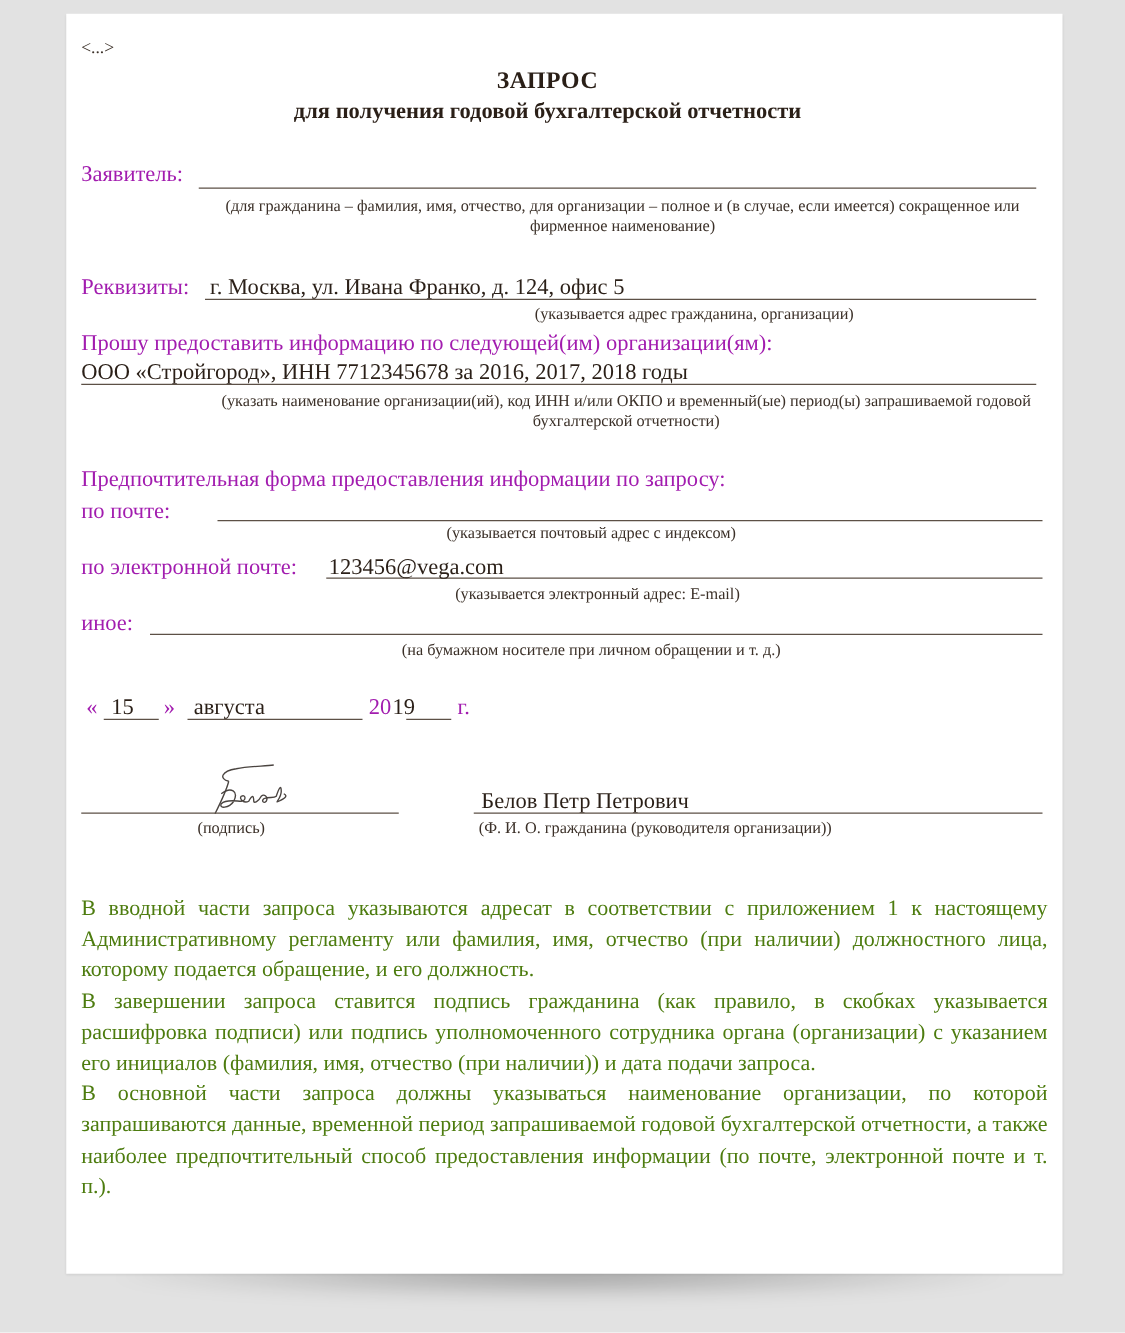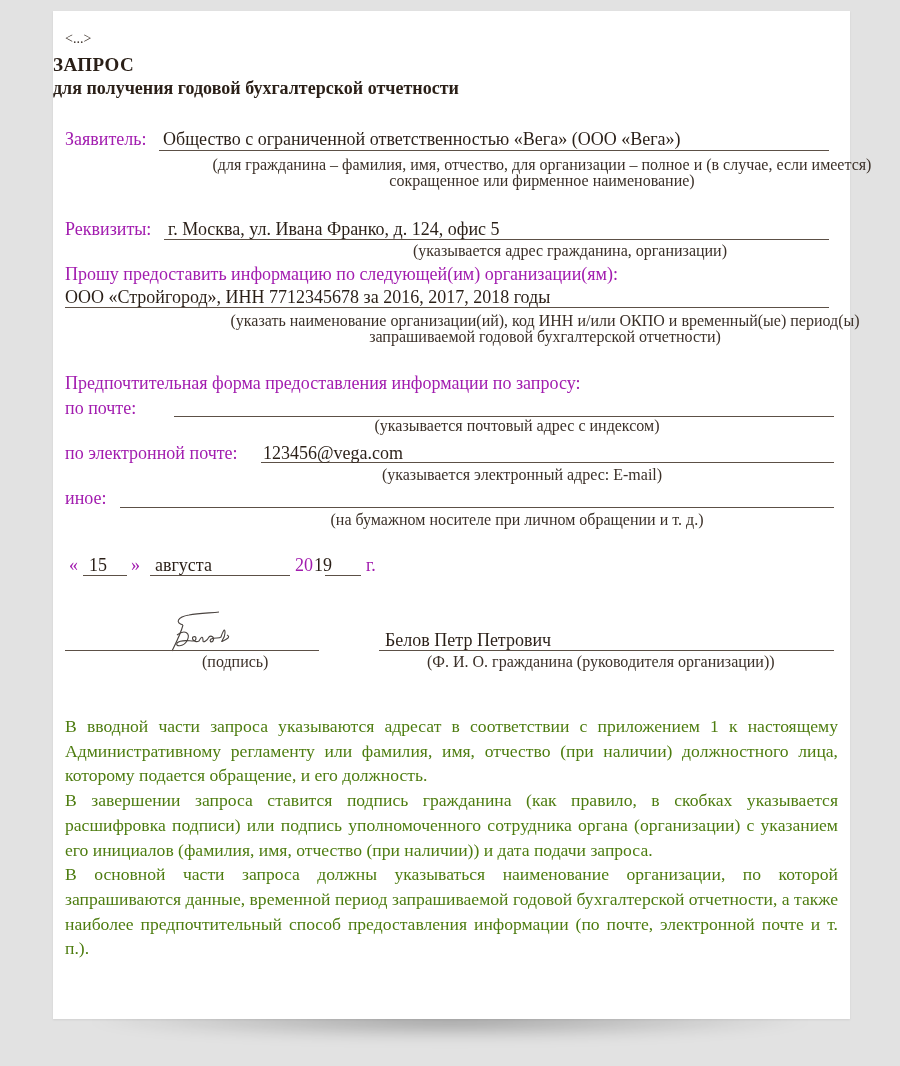--- a/index.html
+++ b/index.html
@@ -30,21 +30,21 @@
       left: 53px;
       top: 11px;
       width: 797px;
       height: 1008px;
       background: #ffffff;
       box-shadow: 0 1px 2px rgba(0,0,0,0.08);
     }
     .abs { position: absolute; white-space: nowrap; }
     .ellipsis { left: 12px; top: 20px; font-size: 14px; color: #3b3028; font-family: "Liberation Serif", serif; }
     .title {
-      left: 0; width: 770px; text-align: left;
+      left: 0; width: 770px; text-align: center;
       font-family: "Liberation Serif", serif; font-weight: bold;
     }
     .t1 { top: 43px; font-size: 19px; letter-spacing: 0.5px; }
     .t2 { top: 67px; font-size: 18px; }
 
     .lbl {
       font-family: "Liberation Serif", serif;
       font-size: 18px;
       color: #a21caf;
     }
@@ -53,26 +53,25 @@
       height: 0;
       border-bottom: 1.6px solid #5c5046;
     }
     .val {
       font-family: "Liberation Serif", serif;
       font-size: 18px;
       color: #2a1f17;
     }
     .hint {
       font-family: "Liberation Serif", serif;
-      font-size: 16px;
+      font-size: 13px;
       color: #3b3028;
       text-align: center;
       line-height: 16px;
       white-space: normal;
-      margin-left: 44px;
     }
     .body-text {
       position: absolute;
       left: 12px;
       top: 703px;
       width: 773px;
       font-family: "Liberation Serif", serif;
       font-size: 17.6px;
       line-height: 24.7px;
       color: #4d7c0f;
@@ -94,21 +93,20 @@
 
 <div class="page">
 
   <span class="abs ellipsis">&lt;...&gt;</span>
 
   <div class="abs title t1">ЗАПРОС</div>
   <div class="abs title t2">для получения годовой бухгалтерской отчетности</div>
 
   <span class="abs lbl" style="left:12px; top:118px;">Заявитель:</span>
   <div class="line" style="left:106px; top:139px; width:670px;"></div>
-  <span class="abs val" style="left:110px; top:118px;">Общество с ограниченной ответственностью «Вега» (ООО «Вега»)</span>
   <div class="abs hint" style="left:100px; top:146px; width:690px;">(для гражданина – фамилия, имя, отчество, для организации – полное и (в случае, если имеется) сокращенное или фирменное наименование)</div>
 
   <span class="abs lbl" style="left:12px; top:208px;">Реквизиты:</span>
   <div class="line" style="left:111px; top:228px; width:665px;"></div>
   <span class="abs val" style="left:115px; top:208px;">г. Москва, ул. Ивана Франко, д. 124, офис 5</span>
   <div class="abs hint" style="left:230px; top:232px; width:400px;text-align:right;">(указывается адрес гражданина, организации)</div>
 
   <span class="abs lbl" style="left:12px; top:253px;">Прошу предоставить информацию по следующей(им) организации(ям):</span>
   <div class="line" style="left:12px; top:296px; width:764px;"></div>
   <span class="abs val" style="left:12px; top:276px;">ООО «Стройгород», ИНН 7712345678 за 2016, 2017, 2018 годы</span>

